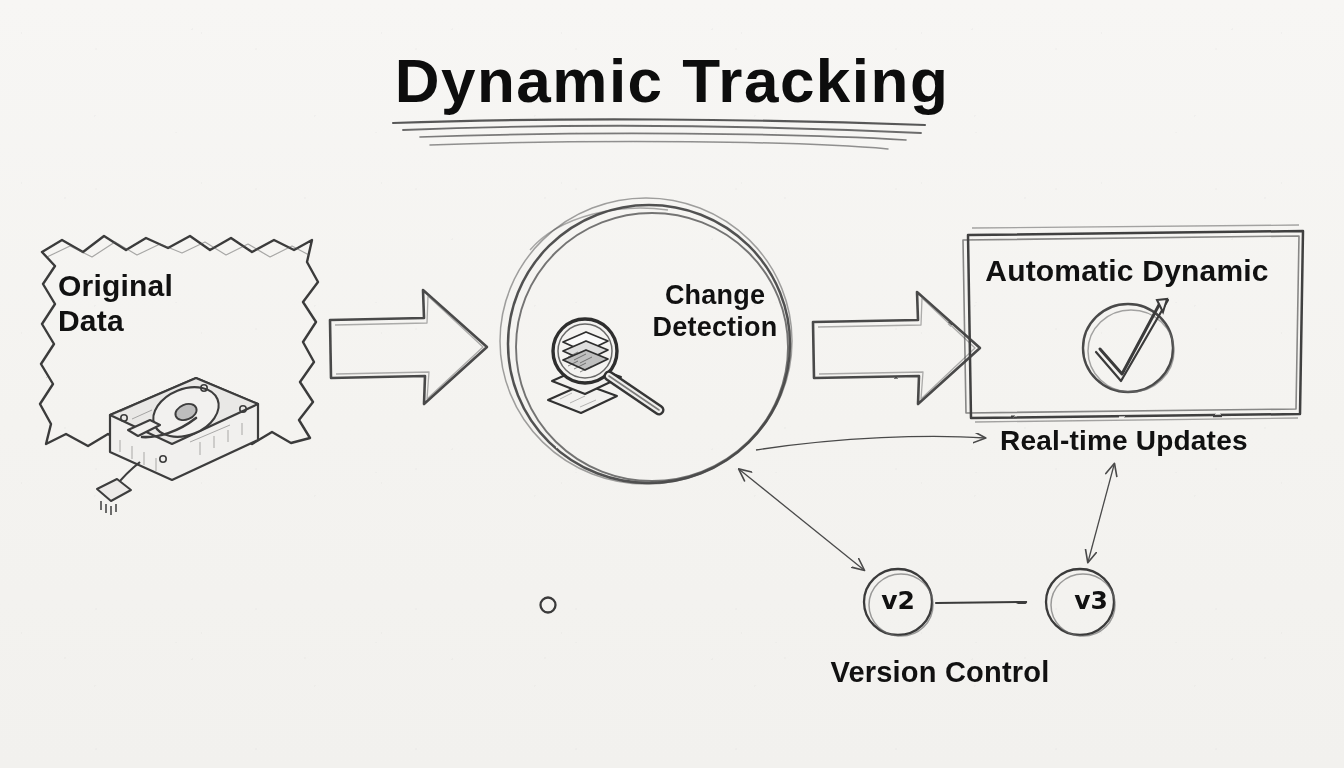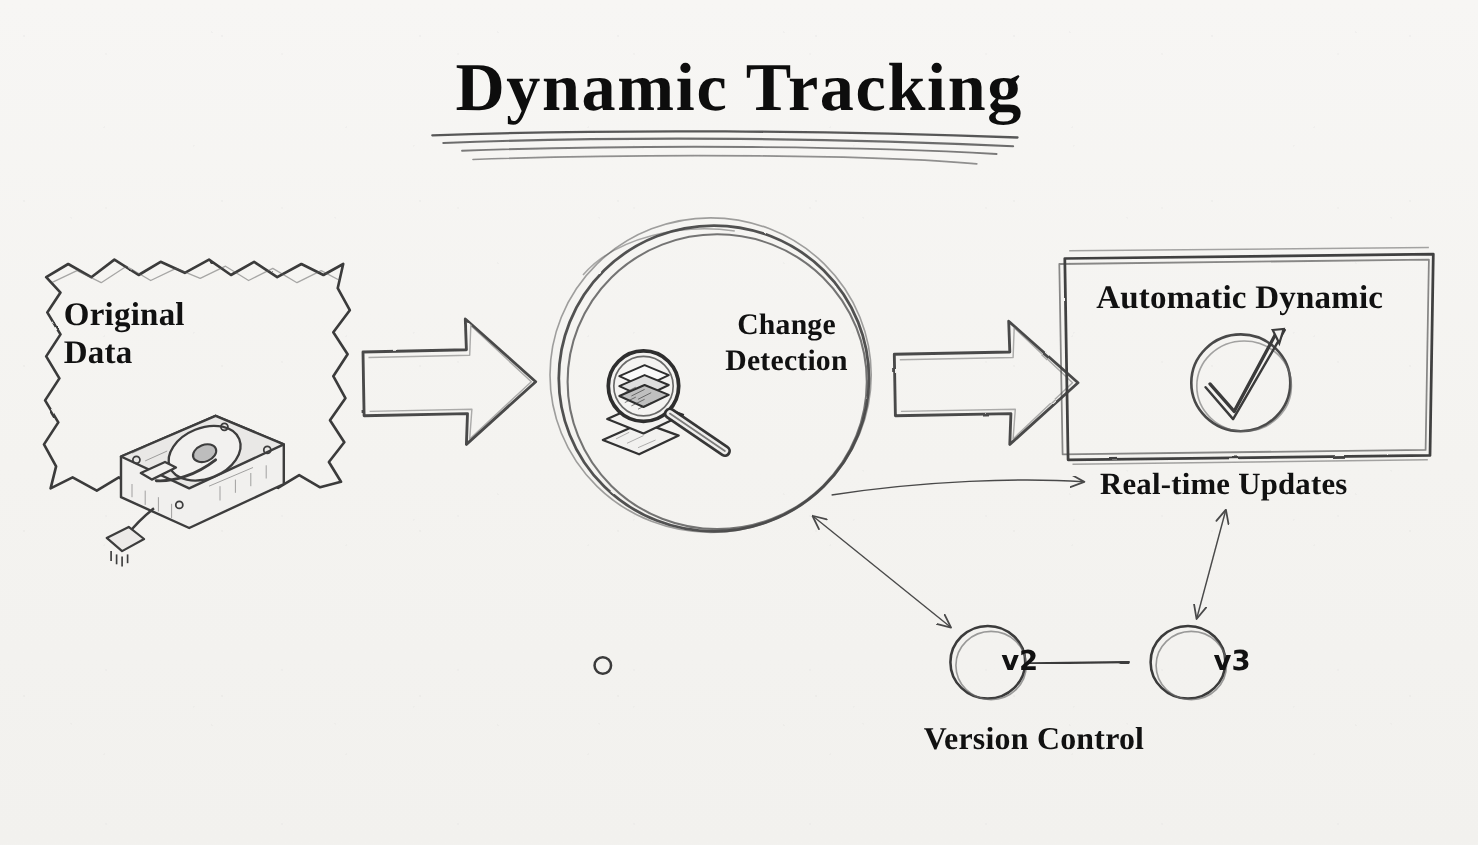--- a/index.html
+++ b/index.html
@@ -25,21 +25,21 @@
       radial-gradient(circle at 60% 35%, rgba(120,120,120,0.035) 0 1px, transparent 1px),
       linear-gradient(180deg, #f7f6f4 0%, #f4f3f0 55%, #f2f1ee 100%);
     background-size: 180px 150px, 220px 190px, 260px 210px, 200px 170px, 240px 230px, 160px 140px, 100% 100%;
   }
   #sheet {
     position: absolute;
     inset: 0;
   }
   .lbl {
     position: absolute;
-    font-family: Liberation Serif, serif;
+    font-family: Liberation Sans, sans-serif;
     color: #111111;
     white-space: pre;
     line-height: 1.18;
     letter-spacing: 0.2px;
   }
   #title-text {
     left: 0;
     top: 44px;
     width: 1344px;
     text-align: center;
@@ -86,21 +86,20 @@
     font-size: 29px;
     font-weight: 700;
   }
   .node-label {
     position: absolute;
     font-size: 25px;
     font-weight: 700;
     color: #111;
     text-align: center;
     width: 70px;
-    padding-left: 29px;
   }
   #v2-label { left: 863px; top: 586px; }
   #v3-label { left: 1045px; top: 586px; margin-left: 11px; }
 </style>
 </head>
 <body>
 
 <div id="canvas">
 
   <svg id="sheet" viewBox="0 0 1344 768" xmlns="http://www.w3.org/2000/svg">

